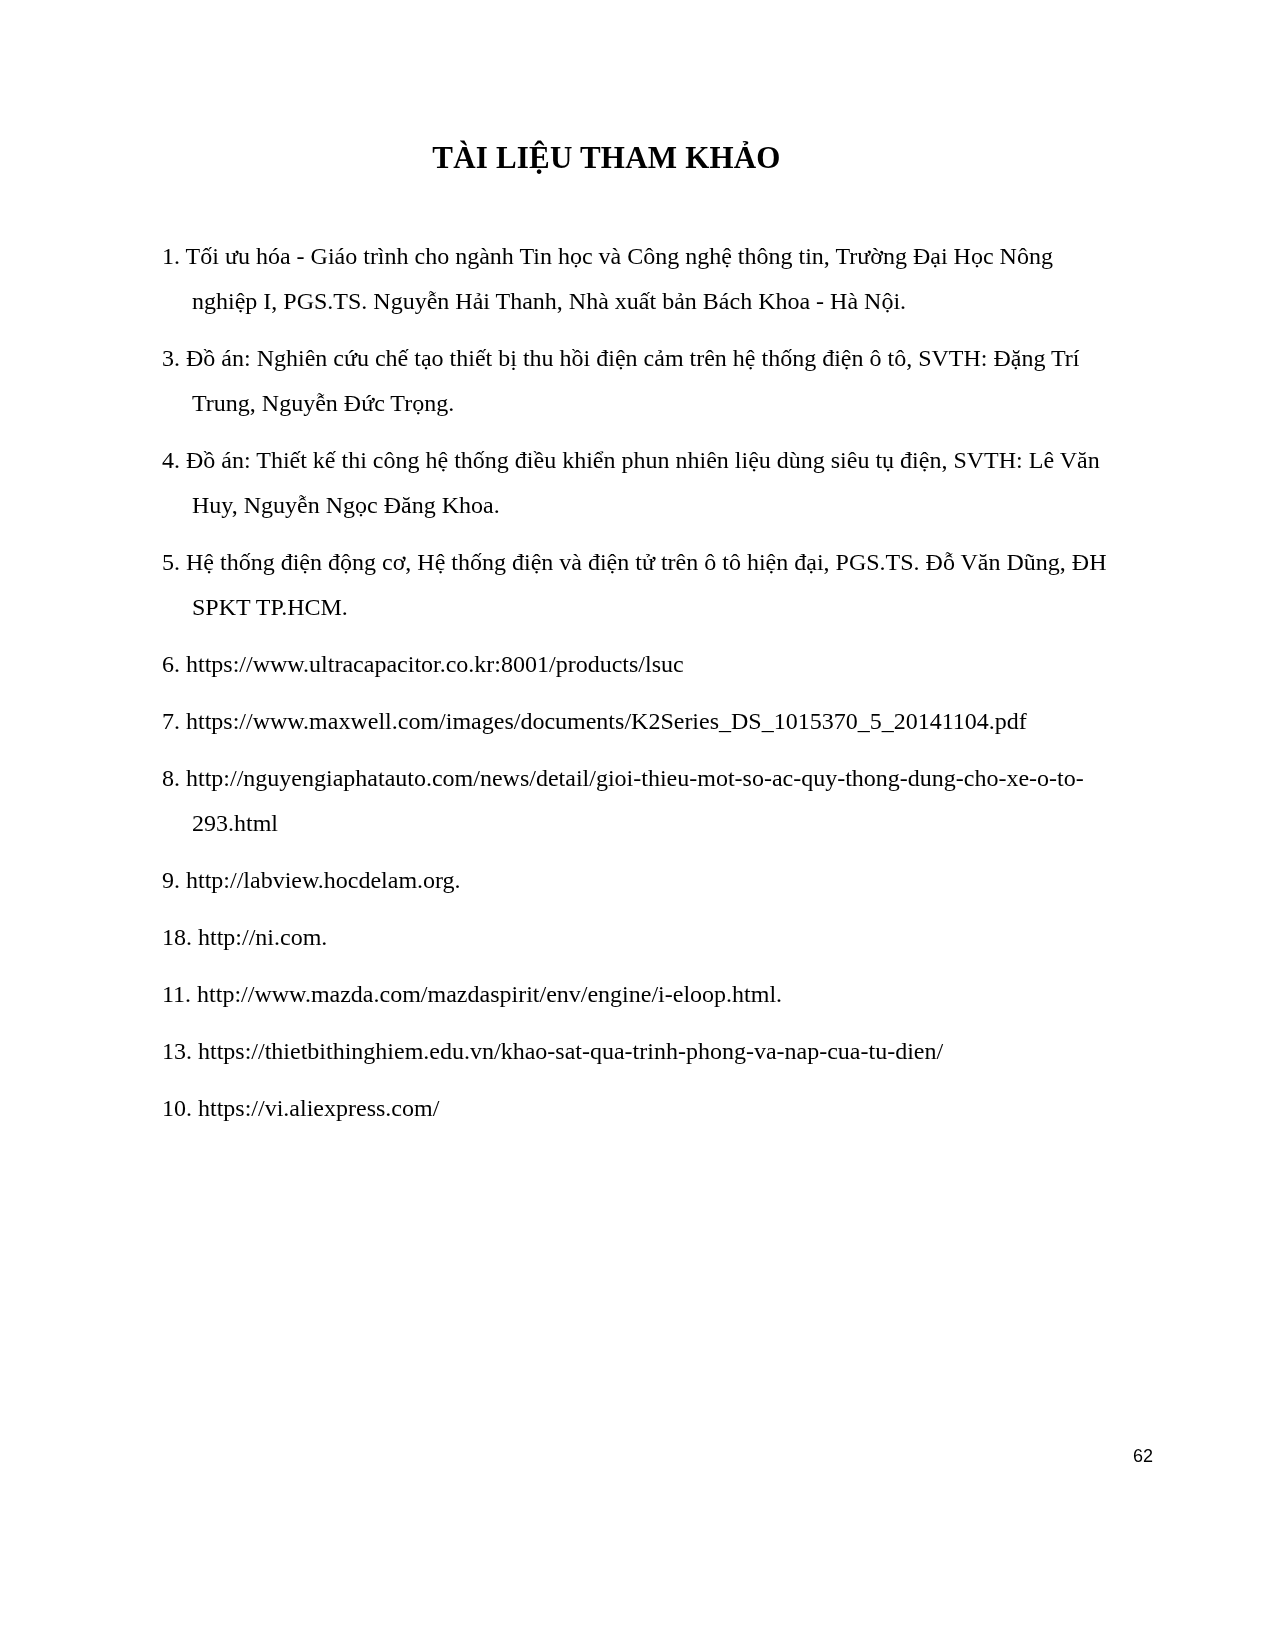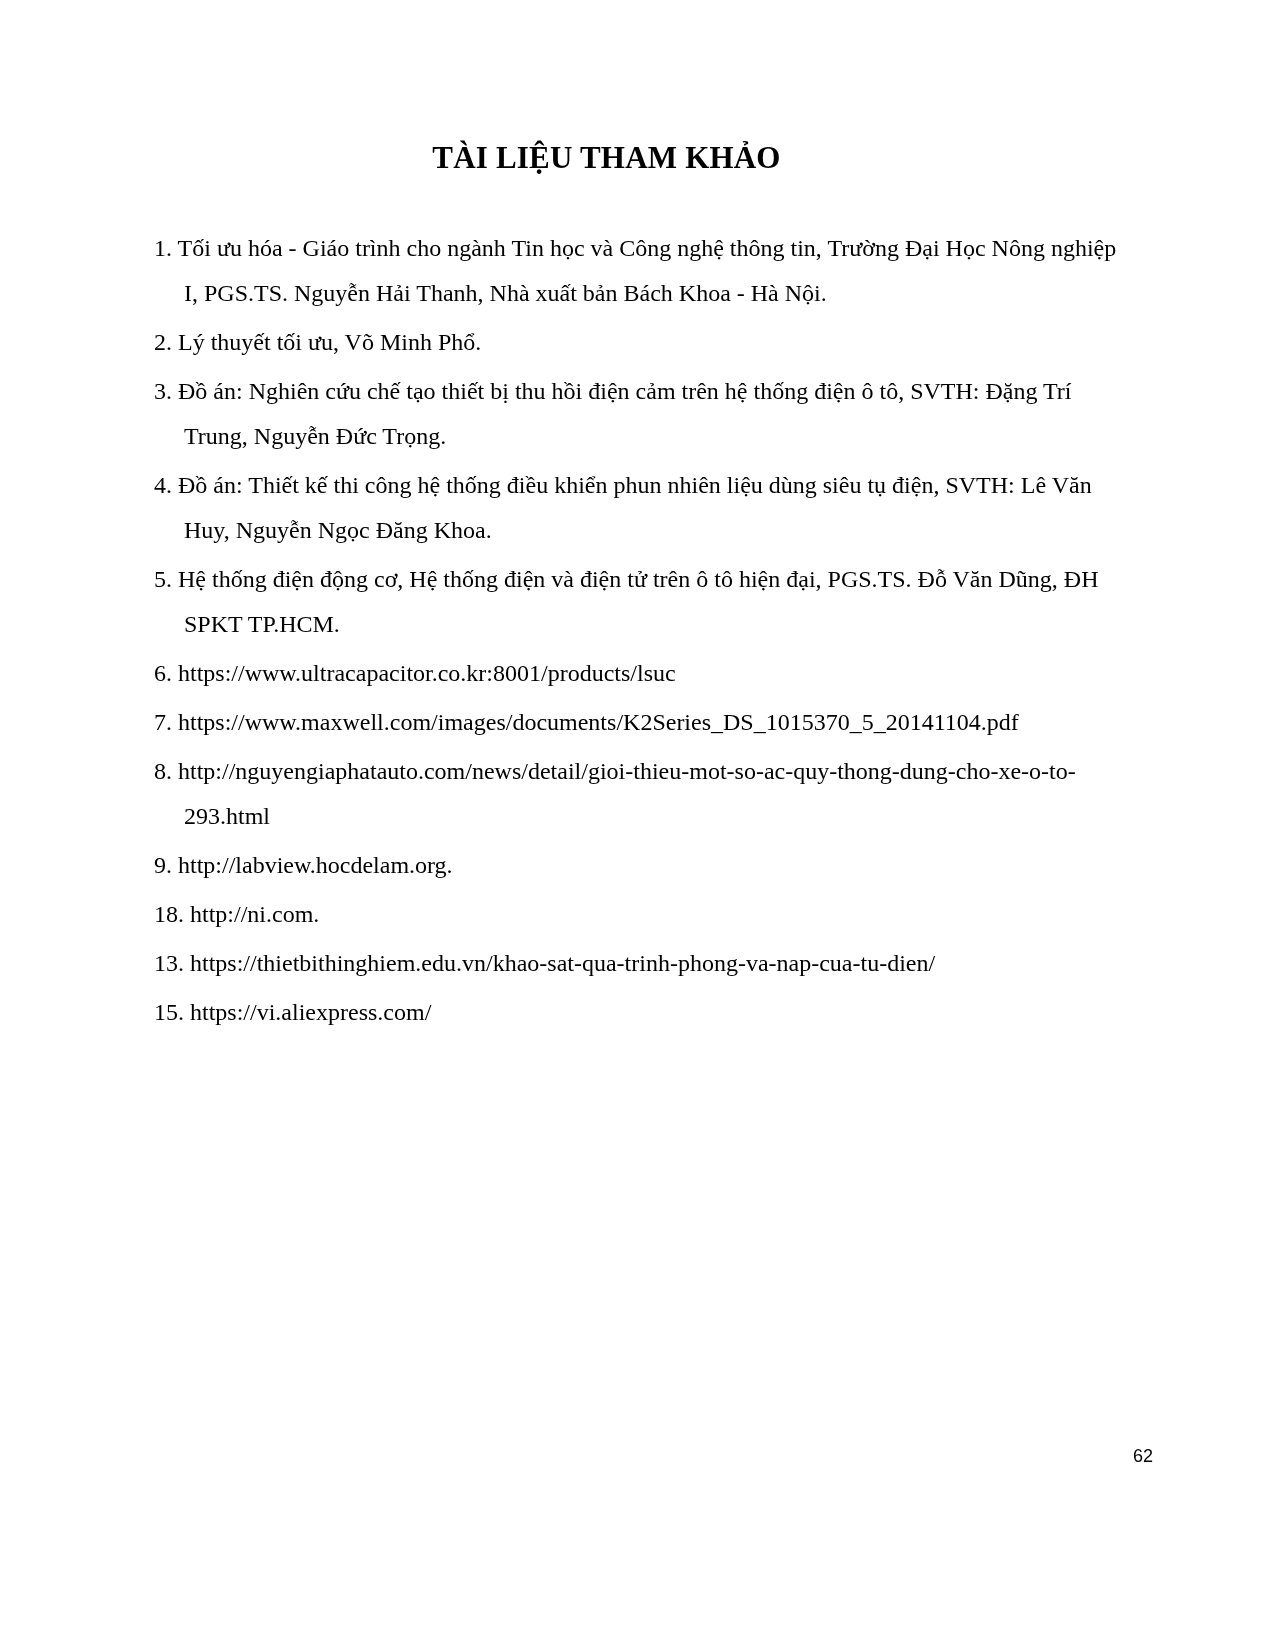--- a/index.html
+++ b/index.html
@@ -1,39 +1,39 @@
 <!DOCTYPE html>
 <html><head>
 <meta charset="utf-8">
 <style>
   html, body { margin: 0; padding: 0; background: #ffffff; }
   body { width: 1275px; height: 1650px; position: relative; overflow: hidden;
          font-family: "Liberation Serif", "DejaVu Serif", serif; color: #000; }
   .title { position: absolute; top: 140px; left: 0; width: 1213px; text-align: center;
            font-weight: bold; font-size: 31px; letter-spacing: 0.2px; }
   .refs { position: absolute; top: 222px; left: 150px; width: 980px; margin: 0; padding: 0; list-style: none; }
-  .ref { font-size: 24px; line-height: 45px; margin: 4px; padding-left: 30px; text-indent: -30px; }
+  .ref { font-size: 24px; line-height: 45px; margin: 12px; padding-left: 30px; text-indent: -30px; }
   .ref .num { display: inline-block; text-indent: 0; }
   .ref.wide { padding-left: 40px; text-indent: -40px; }
   .pageno { position: absolute; top: 1446px; left: 1133px; font-family: "Liberation Sans", "DejaVu Sans", sans-serif;
             font-size: 18px; }
 </style>
 </head>
 <body>
 
 <div class="title">TÀI LIỆU THAM KHẢO</div>
 
 <ol class="refs">
   <li class="ref"><span class="num">1.</span> <span>Tối ưu hóa - Giáo trình cho ngành Tin học và Công nghệ thông tin, Trường Đại Học Nông nghiệp I, PGS.TS. Nguyễn Hải Thanh, Nhà xuất bản Bách Khoa - Hà Nội.</span></li>
-  <li class="ref"><span class="num">2.</span> <span>Lý thuyết tối ưu, Võ Minh Phổ.</span></li>
   <li class="ref"><span class="num">3.</span> <span>Đồ án: Nghiên cứu chế tạo thiết bị thu hồi điện cảm trên hệ thống điện ô tô, SVTH: Đặng Trí Trung, Nguyễn Đức Trọng.</span></li>
   <li class="ref"><span class="num">4.</span> <span>Đồ án: Thiết kế thi công hệ thống điều khiển phun nhiên liệu dùng siêu tụ điện, SVTH: Lê Văn Huy, Nguyễn Ngọc Đăng Khoa.</span></li>
   <li class="ref"><span class="num">5.</span> <span>Hệ thống điện động cơ, Hệ thống điện và điện tử trên ô tô hiện đại, PGS.TS. Đỗ Văn Dũng, ĐH SPKT TP.HCM.</span></li>
   <li class="ref"><span class="num">6.</span> <span>https://www.ultracapacitor.co.kr:8001/products/lsuc</span></li>
   <li class="ref"><span class="num">7.</span> <span>https://www.maxwell.com/images/documents/K2Series_DS_1015370_5_20141104.pdf</span></li>
   <li class="ref"><span class="num">8.</span> <span>http://nguyengiaphatauto.com/news/detail/gioi-thieu-mot-so-ac-quy-thong-dung-cho-xe-o-to-293.html</span></li>
   <li class="ref"><span class="num">9.</span> <span>http://labview.hocdelam.org.</span></li>
   <li class="ref wide"><span class="num">18.</span> <span>http://ni.com.</span></li>
+  <li class="ref wide"><span class="num">11.</span> <span>http://www.mazda.com/mazdaspirit/env/engine/i-eloop.html.</span></li>
   <li class="ref wide"><span class="num">13.</span> <span>https://thietbithinghiem.edu.vn/khao-sat-qua-trinh-phong-va-nap-cua-tu-dien/</span></li>
-  <li class="ref wide"><span class="num">15.</span> <span>https://vi.aliexpress.com/</span></li>
+  <li class="ref wide"><span class="num">10.</span> <span>https://vi.aliexpress.com/</span></li>
 </ol>
 
 <div class="pageno">62</div>
 
 </body></html>

